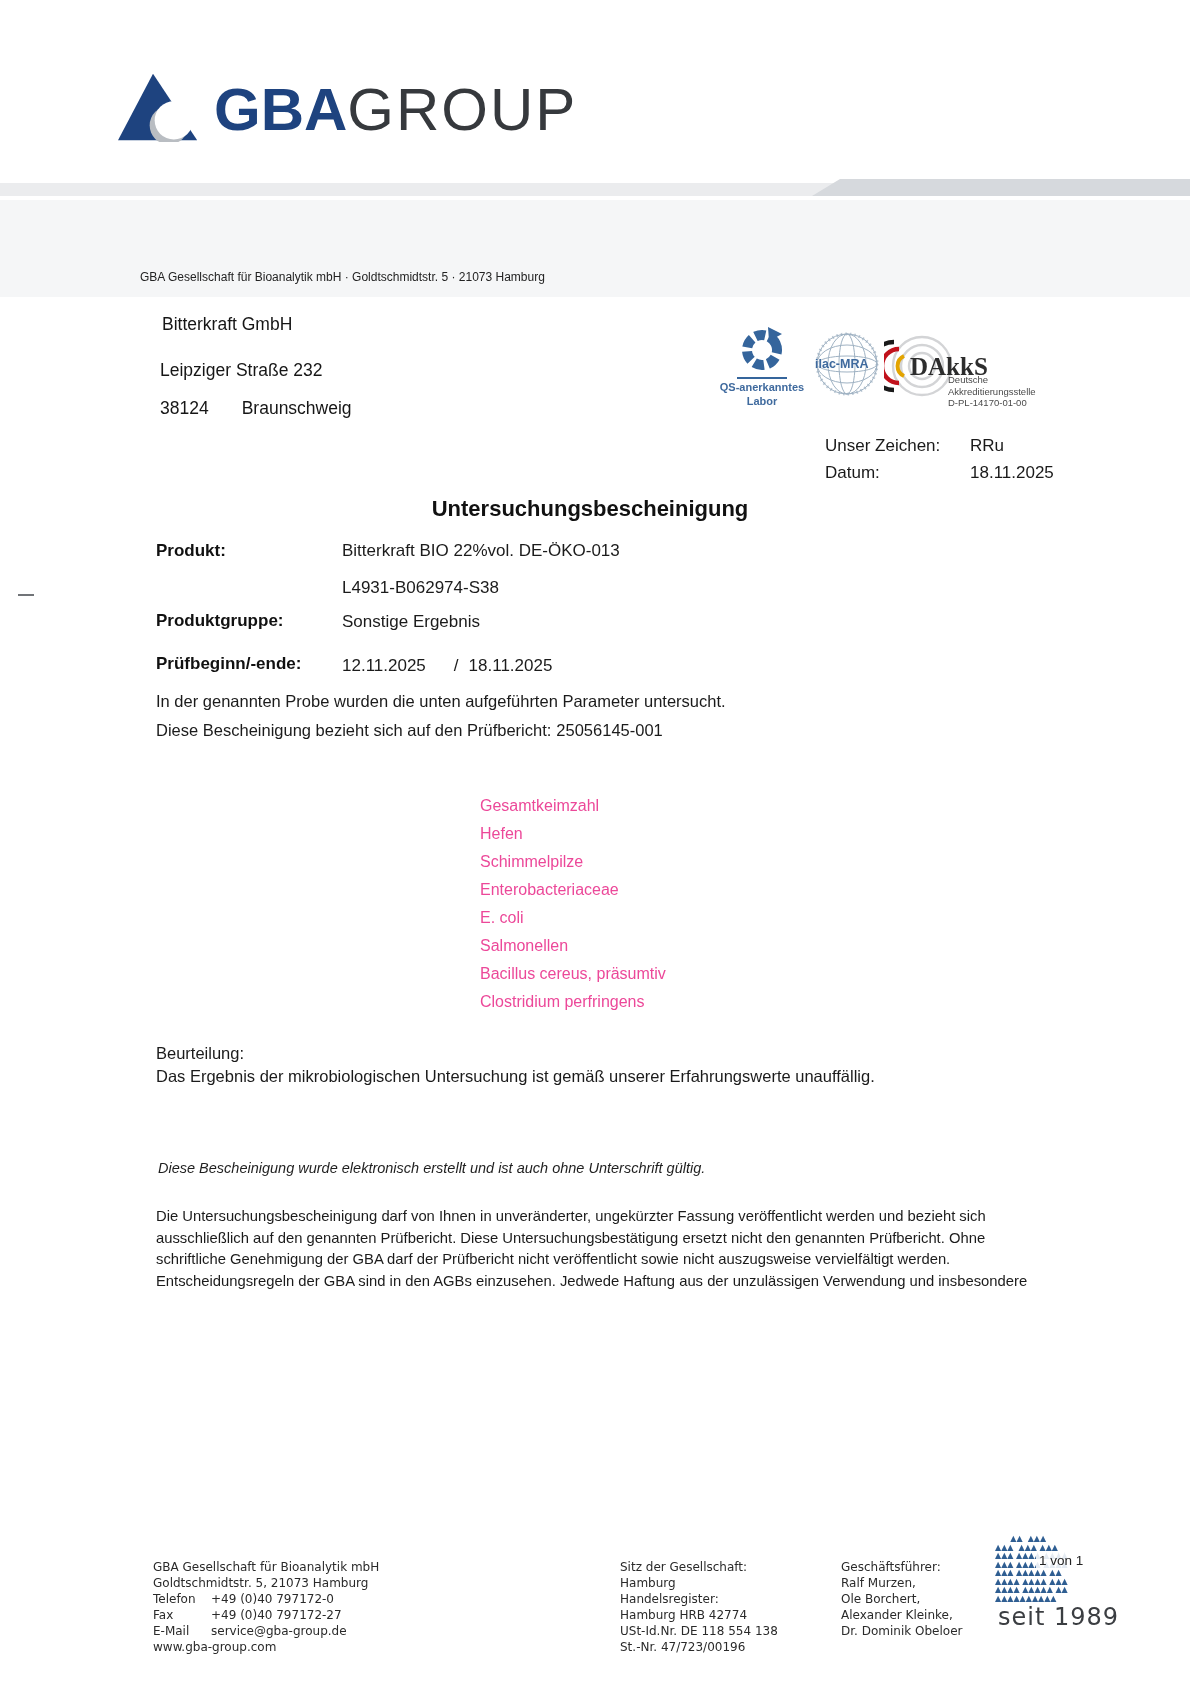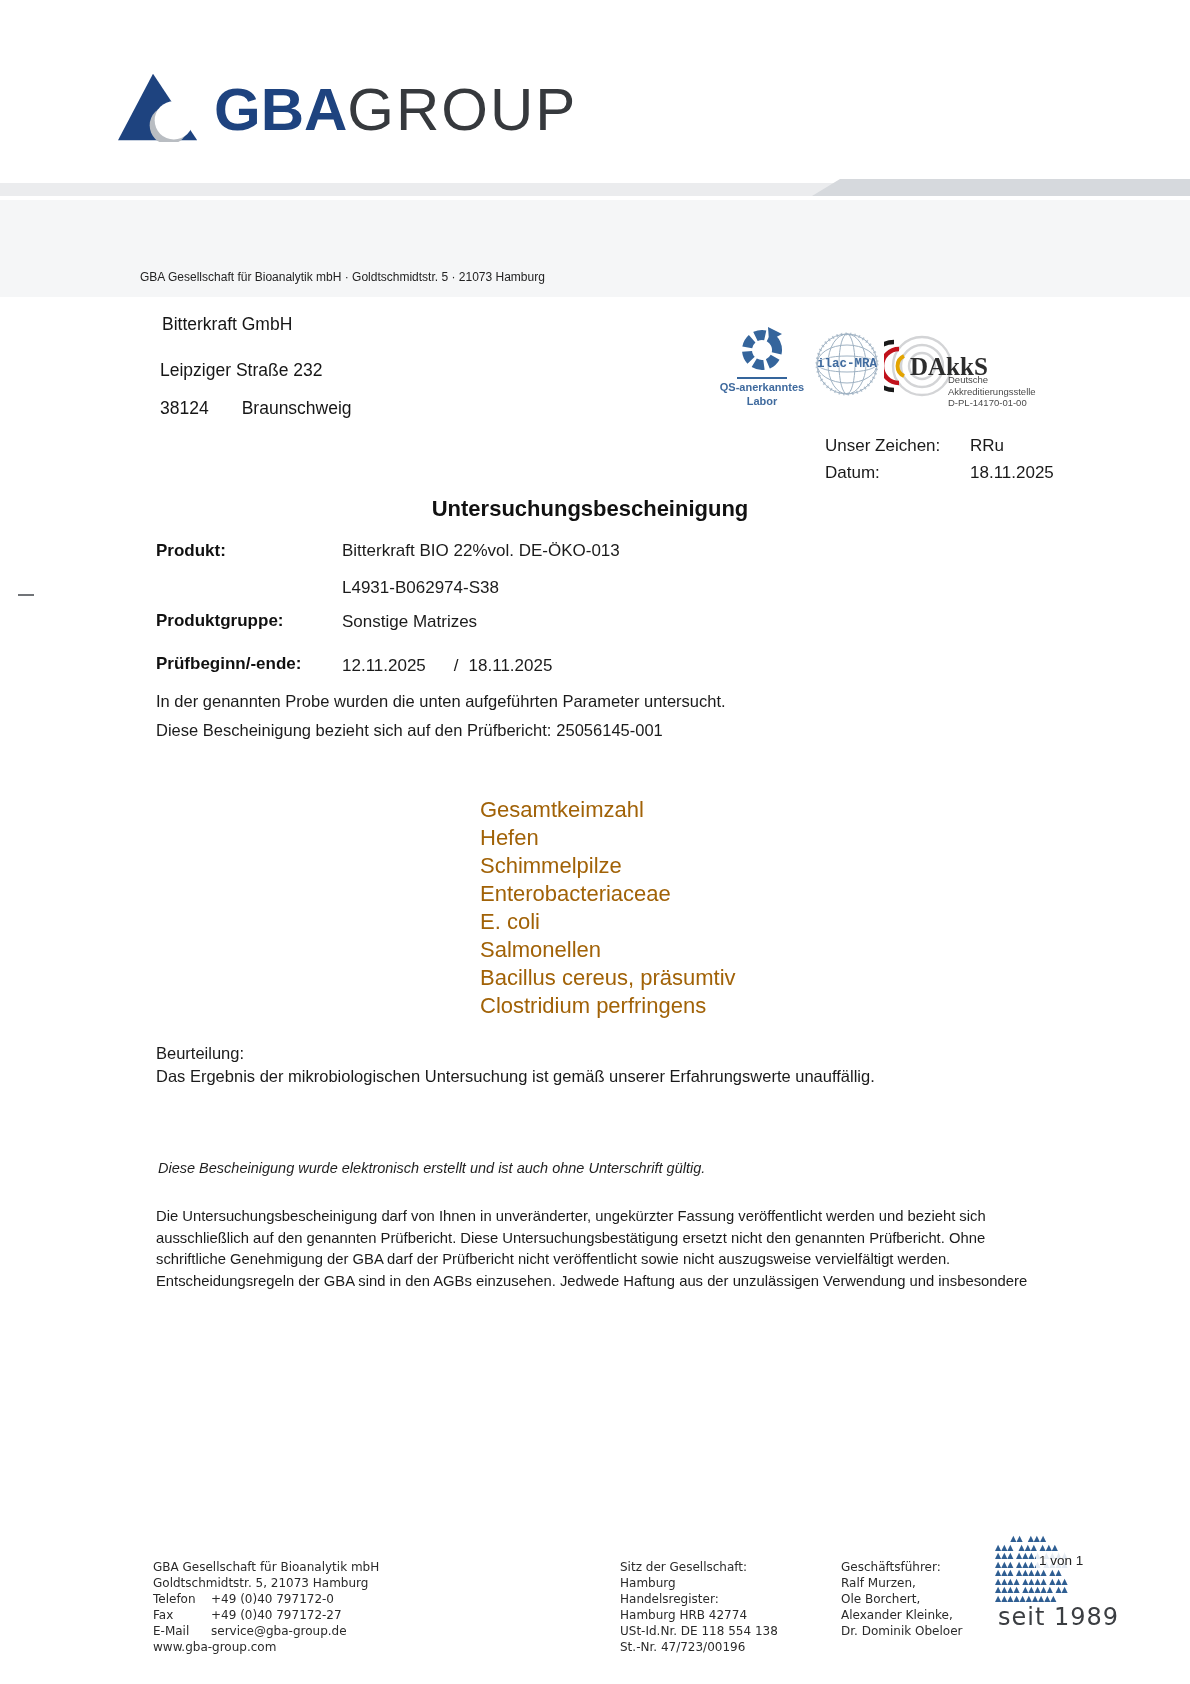--- a/index.html
+++ b/index.html
@@ -19,34 +19,34 @@
   .gray-region{left:0;top:200px;width:1190px;height:97px;background:#f5f6f7;}
 
   .sender{left:140px;top:270px;font-size:12px;color:#232323;}
 
   .recipient{font-size:17.5px;color:#161616;}
   .fold-dash{left:18px;top:594px;width:16px;height:2px;background:#585c60;opacity:.85;}
 
   
   .qs-caption{left:702px;width:120px;text-align:center;font-size:11px;font-weight:700;color:#3f6a9e;}
   .qs-underline{left:737px;top:377px;width:50px;height:2px;background:#35659c;}
-  .ilac-text{left:815px;top:357px;width:64px;text-align:center;font-size:12.5px;font-weight:700;
-             color:#3f6a9e;text-shadow:0 0 2px #f2f5f8,0 0 2px #f2f5f8;font-family:Liberation Mono, monospace;}
+  .ilac-text{left:815px;top:357px;width:64px;font-size:12.5px;font-weight:700;
+             color:#3f6a9e;text-shadow:0 0 2px #f2f5f8,0 0 2px #f2f5f8;}
   .dakks-small{left:948px;top:374px;font-size:9.5px;line-height:11.5px;color:#4a4a4a;}
 
   .meta-label{left:825px;font-size:17px;color:#1a1a1a;}
   .meta-value{left:970px;font-size:17px;color:#1a1a1a;}
 
   .doc-title{left:577px;top:496px;transform:translateX(-50%);font-size:22px;font-weight:700;
              white-space:nowrap;color:#111;margin-left:13px;}
 
   .flabel{left:156px;font-size:17px;font-weight:700;color:#111;white-space:nowrap;}
   .fvalue{left:342px;font-size:17px;color:#1b1b1b;white-space:nowrap;}
   .body-line{left:156px;font-size:16.5px;color:#1b1b1b;white-space:nowrap;}
-  .param{left:480px;font-size:22px;color:#a16207;white-space:nowrap;text-align:center;}
+  .param{left:480px;font-size:16px;color:#ec4899;white-space:nowrap;text-align:center;}
   .sep-slash{display:inline-block;margin:0 10px 0 28px;}
   .report-num{margin-left:5px;}
   .city-gap{margin-left:33px;}
 
   .italic-note{left:158px;top:1160px;font-size:14.5px;font-style:italic;color:#1f1f1f;white-space:nowrap;}
   .disclaimer{left:156px;top:1206px;width:980px;font-size:14.8px;line-height:21.5px;color:#1b1b1b;}
   .disclaimer div{white-space:nowrap;}
 
   
   .foot{font-family:"DejaVu Sans",sans-serif;font-size:12px;line-height:16px;color:#2a2a2a;}
@@ -133,21 +133,21 @@
   <div class="abs meta-label" style="top:463px">Datum:</div>
   <div class="abs meta-value" style="top:463px">18.11.2025</div>
 
   <div class="abs doc-title">Untersuchungsbescheinigung</div>
 
   <div class="abs flabel" style="top:541px">Produkt:</div>
   <div class="abs fvalue" style="top:541px">Bitterkraft BIO 22%vol. DE-ÖKO-013</div>
   <div class="abs fvalue" style="top:578px">L4931-B062974-S38</div>
 
   <div class="abs flabel" style="top:611px">Produktgruppe:</div>
-  <div class="abs fvalue" style="top:612px">Sonstige Matrizes</div>
+  <div class="abs fvalue" style="top:612px">Sonstige Ergebnis</div>
 
   <div class="abs flabel" style="top:654px">Prüfbeginn/-ende:</div>
   <div class="abs fvalue" style="top:656px">
     <span>12.11.2025</span><span class="sep-slash">/</span><span>18.11.2025</span>
   </div>
 
   <div class="abs body-line" style="top:692px">In der genannten Probe wurden die unten aufgeführten Parameter untersucht.</div>
   <div class="abs body-line" style="top:721px">
     <span>Diese Bescheinigung bezieht sich auf den Prüfbericht:</span><span class="report-num">25056145-001</span>
   </div>

